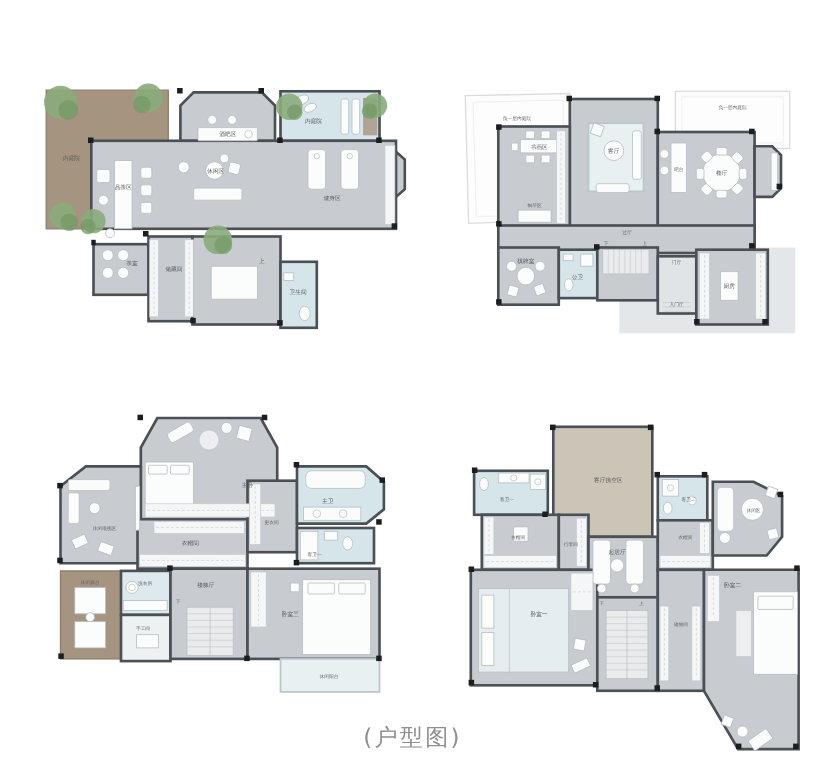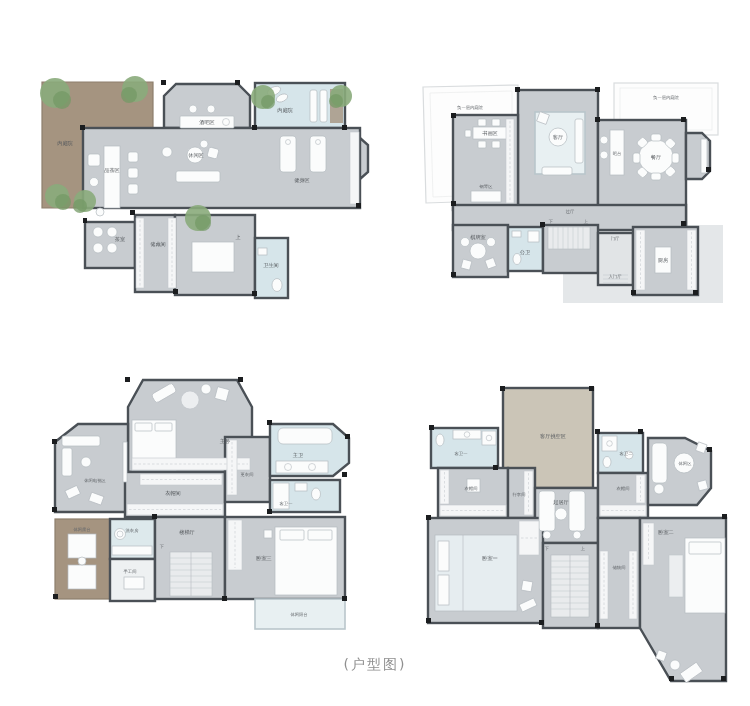--- a/index.html
+++ b/index.html
@@ -25,21 +25,21 @@
   .st  {fill:#e9ebed;stroke:#b5bbc0;stroke-width:0.6;}
   .stl {stroke:#bfc4c8;stroke-width:0.5;fill:none;}
   .tr  {fill:#8aab7b;opacity:0.9;}
   .tr2 {fill:#749966;opacity:0.75;}
   .tk  {fill:#1b1d1f;}
   .ln  {stroke:#b5bbc0;stroke-width:0.6;fill:none;}
   
   .lb  {font-family:"DejaVu Sans",sans-serif;font-size:5.2px;fill:#54585c;text-anchor:middle;}
   .lbs {font-family:"DejaVu Sans",sans-serif;font-size:4.3px;fill:#62666a;text-anchor:middle;}
   #caption{position:absolute;left:0;right:0;top:656px;text-align:center;
-           font-size:14px;letter-spacing:2px;color:#8f8f8f;}
+           font-size:21px;letter-spacing:2px;color:#8f8f8f;}
 </style>
 </head>
 <body>
 
 <div id="stage">
 
   <svg class="plan" style="left:30px;top:60px" width="340" height="250" viewBox="0 0 340 250">
     <g>
       <path class="br" d="M12,22 H123 V68 H53 V148 H12 Z"></path>
       <rect class="wt" x="225" y="23" width="90" height="45"></rect>

